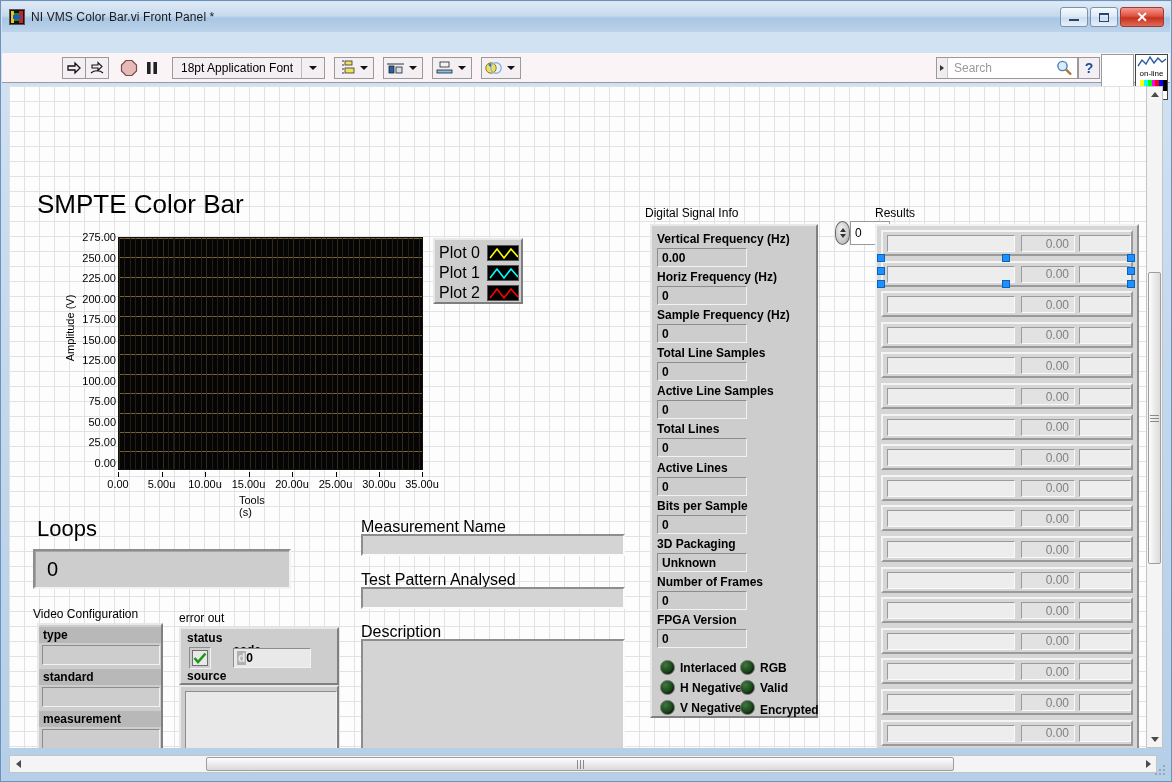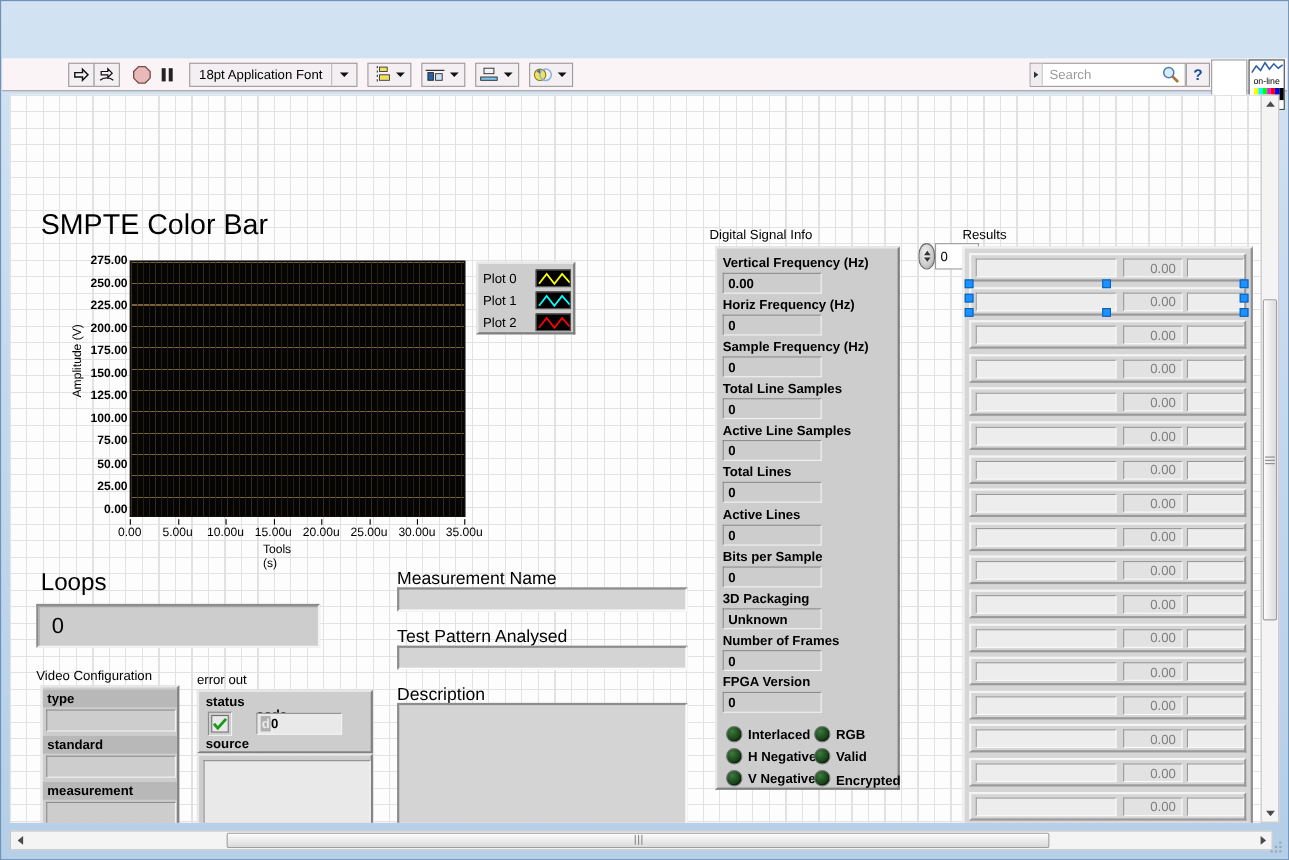--- a/index.html
+++ b/index.html
@@ -160,21 +160,21 @@
   }
 
   
   #graph-title { left: 28px; top: 103px; font-size: 26px; }
   .graph-wrap { position: absolute; left: 60px; top: 148px; }
   .yaxis {
     position: absolute; left: 0; top: 0; width: 47px; height: 235px;
     display: flex; flex-direction: column; justify-content: space-between;
     align-items: flex-end;
   }
-  .yaxis span { font-size: 11px; color: #000; line-height: 9px; transform: translateY(-1px); font-weight: bold; }
+  .yaxis span { font-size: 11px; color: #000; line-height: 9px; transform: translateY(-1px); }
   .ylabel {
     position: absolute; left: -32px; top: 88px;
     font-size: 11px; color: #000;
     transform: rotate(-90deg); transform-origin: center;
     white-space: nowrap;
   }
   .plotarea {
     position: absolute; left: 49px; top: 3px; width: 305px; height: 233px;
     background: #050505;
     background-image:
@@ -198,21 +198,21 @@
   #xlabel { position: absolute; left: 170px; top: 260px; font-size: 11px; }
 
   .legend {
     position: absolute; left: 424px; top: 152px; width: 90px; height: 66px;
     background: #cdcdcd;
     border-top: 2px solid #e8e8e8; border-left: 2px solid #e8e8e8;
     border-right: 2px solid #7e7e7e; border-bottom: 2px solid #7e7e7e;
     padding: 3px 0 0 4px;
   }
   .legend-row { display: flex; align-items: center; height: 20px; }
-  .legend-row span { font-size: 12px; color: #000; width: 48px; }
+  .legend-row span { font-size: 16px; color: #000; width: 48px; }
   .legend-swatch {
     width: 32px; height: 16px; background: #000; border: 1px solid #555;
     position: relative; overflow: hidden;
   }
 
   
   #loops-label { left: 28px; top: 430px; font-size: 22px; }
   #loops-field {
     left: 24px; top: 463px; width: 258px; height: 40px;
     font-size: 20px; padding-left: 12px;
@@ -384,20 +384,40 @@
   .corner-grip {
     position: absolute; right: 4px; bottom: 4px; width: 12px; height: 12px;
   }
   .corner-grip i { position:absolute; width:2px; height:2px; background:#9aa6b2; }
 </style>
 </head>
 <body>
 
 <div id="app">
 
+  <div class="titlebar">
+    <div class="title-icon">
+      <i class="ti-y"></i>
+        <i class="ti-g"></i>
+        <i class="ti-r"></i>
+        <i class="ti-b"></i>
+    </div>
+    <div class="title-text">NI VMS Color Bar.vi Front Panel *</div>
+    <div class="win-buttons">
+      <div class="win-btn">
+          <div class="wb-min"></div>
+        </div>
+      <div class="win-btn">
+          <div class="wb-max"></div>
+        </div>
+      <div class="win-btn close">
+          <span class="wb-x">✕</span>
+        </div>
+    </div>
+  </div>
 
 
   <div class="toolbar">
     <div class="tb-sep" style="width:60px"></div>
 
     <div class="tb-btn">
       <svg class="icon-svg" width="16" height="14" viewBox="0 0 16 14">
         <path d="M2 5 h7 V2 l5 5 -5 5 V9 H2 z" fill="none" stroke="#111" stroke-width="1.3"></path>
       </svg>
     </div>

